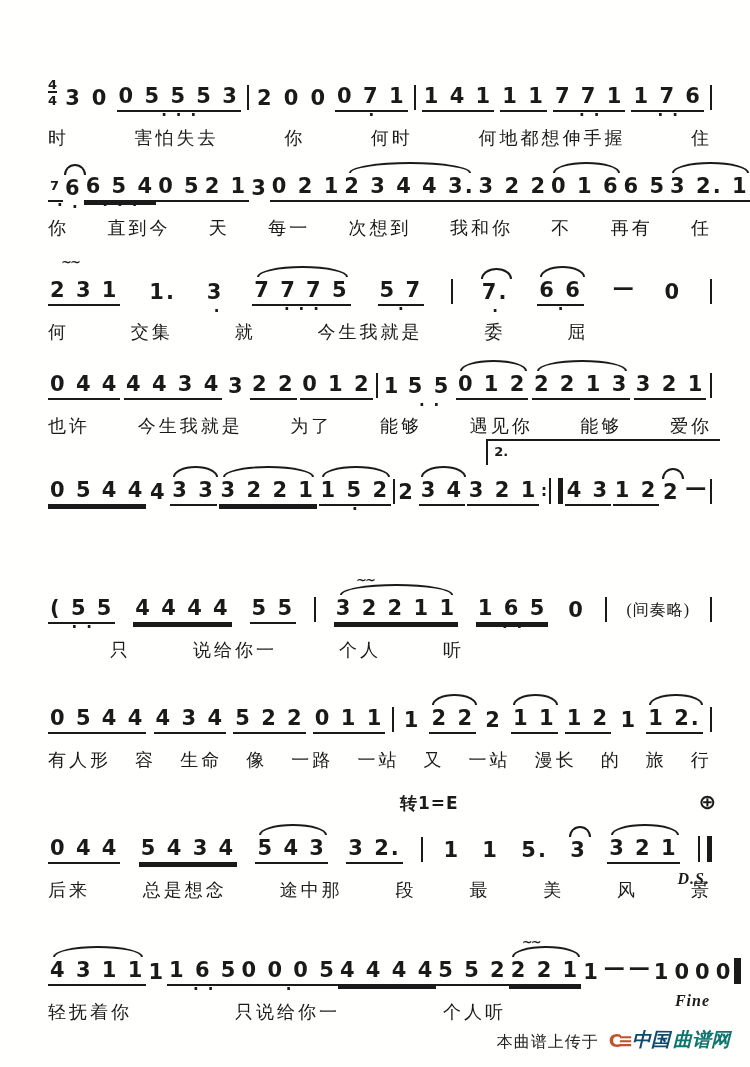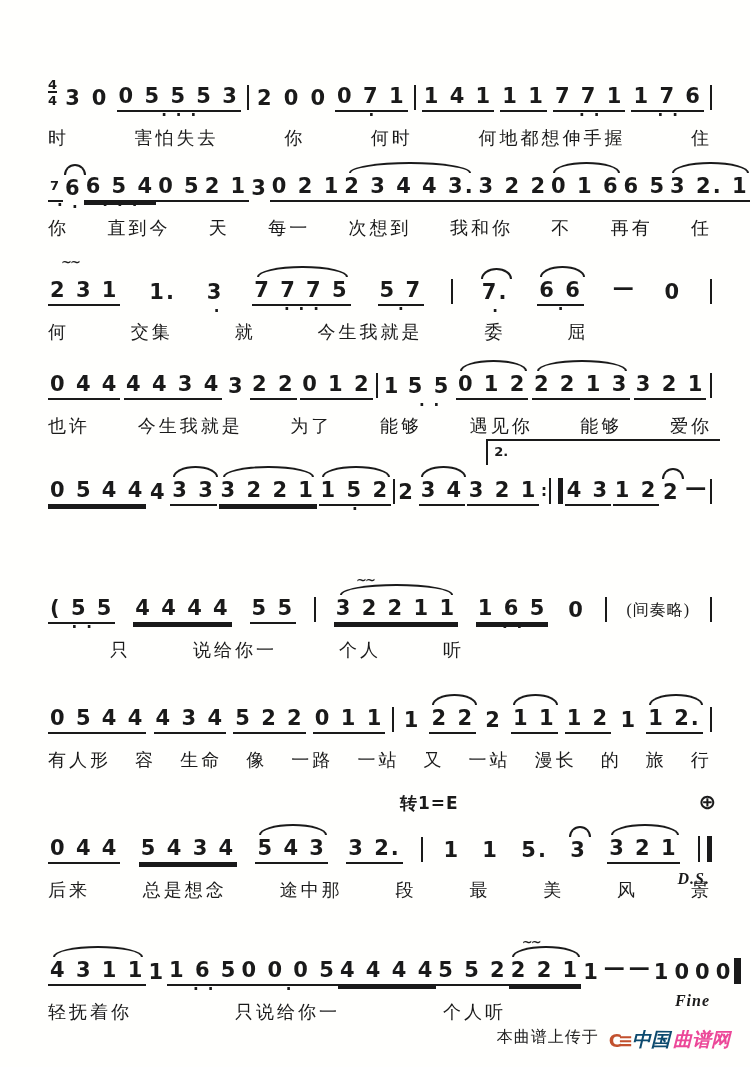--- a/index.html
+++ b/index.html
@@ -32,21 +32,21 @@
   .lyrics-row{display:flex;justify-content:space-between;margin-top:16px;font-size:18px;
        font-family:"Liberation Serif",serif;}
   .lyric{letter-spacing:3px;white-space:pre;line-height:1.2;}
   .volta{position:absolute;top:-31px;left:66%;right:-8px;height:24px;
        border-top:2px solid #1a1a1a;border-left:2px solid #1a1a1a;}
   .volta-label{position:absolute;top:3px;left:6px;font-size:13px;font-weight:700;}
   .key-change{position:absolute;top:-36px;left:53%;font-size:17px;font-weight:700;letter-spacing:1px;}
   .coda{position:absolute;top:-38px;right:-4px;font-size:21px;font-weight:700;}
   .tail{position:absolute;top:42px;right:2px;font-size:16px;font-style:italic;font-weight:700;
        font-family:"Liberation Serif",serif;letter-spacing:1px;}
-  .footer{position:absolute;right:20px;bottom:14px;display:flex;align-items:flex-start;gap:10px;
+  .footer{position:absolute;right:20px;bottom:14px;display:flex;align-items:flex-end;gap:10px;
        font-size:16px;}
   .footer-note{color:#222;letter-spacing:1px;font-family:"Liberation Serif",serif;}
   .logo{display:flex;align-items:center;gap:3px;font-weight:800;font-style:italic;font-size:19px;}
   .logo-icon{font-weight:900;font-style:normal;letter-spacing:-4px;font-size:18px;}
 </style>
 </head>
 <body>
 
 <div class="page">
   <div>
@@ -298,16 +298,16 @@
           <span class="lyric"></span>
         </div>
         <span class="tail">Fine</span>
       </div>
     </div>
   <div class="footer">
     <span class="footer-note">本曲谱上传于</span>
     <span class="logo">
       <span class="logo-icon" style="color: rgb(194, 81, 46);">C≡</span>
       <span style="color: #0c4a6e;">中国</span>
-      <span style="color: #ec4899;">曲谱网</span>
+      <span style="color: #0f766e;">曲谱网</span>
     </span>
   </div>
 </div>
 
 </body></html>

